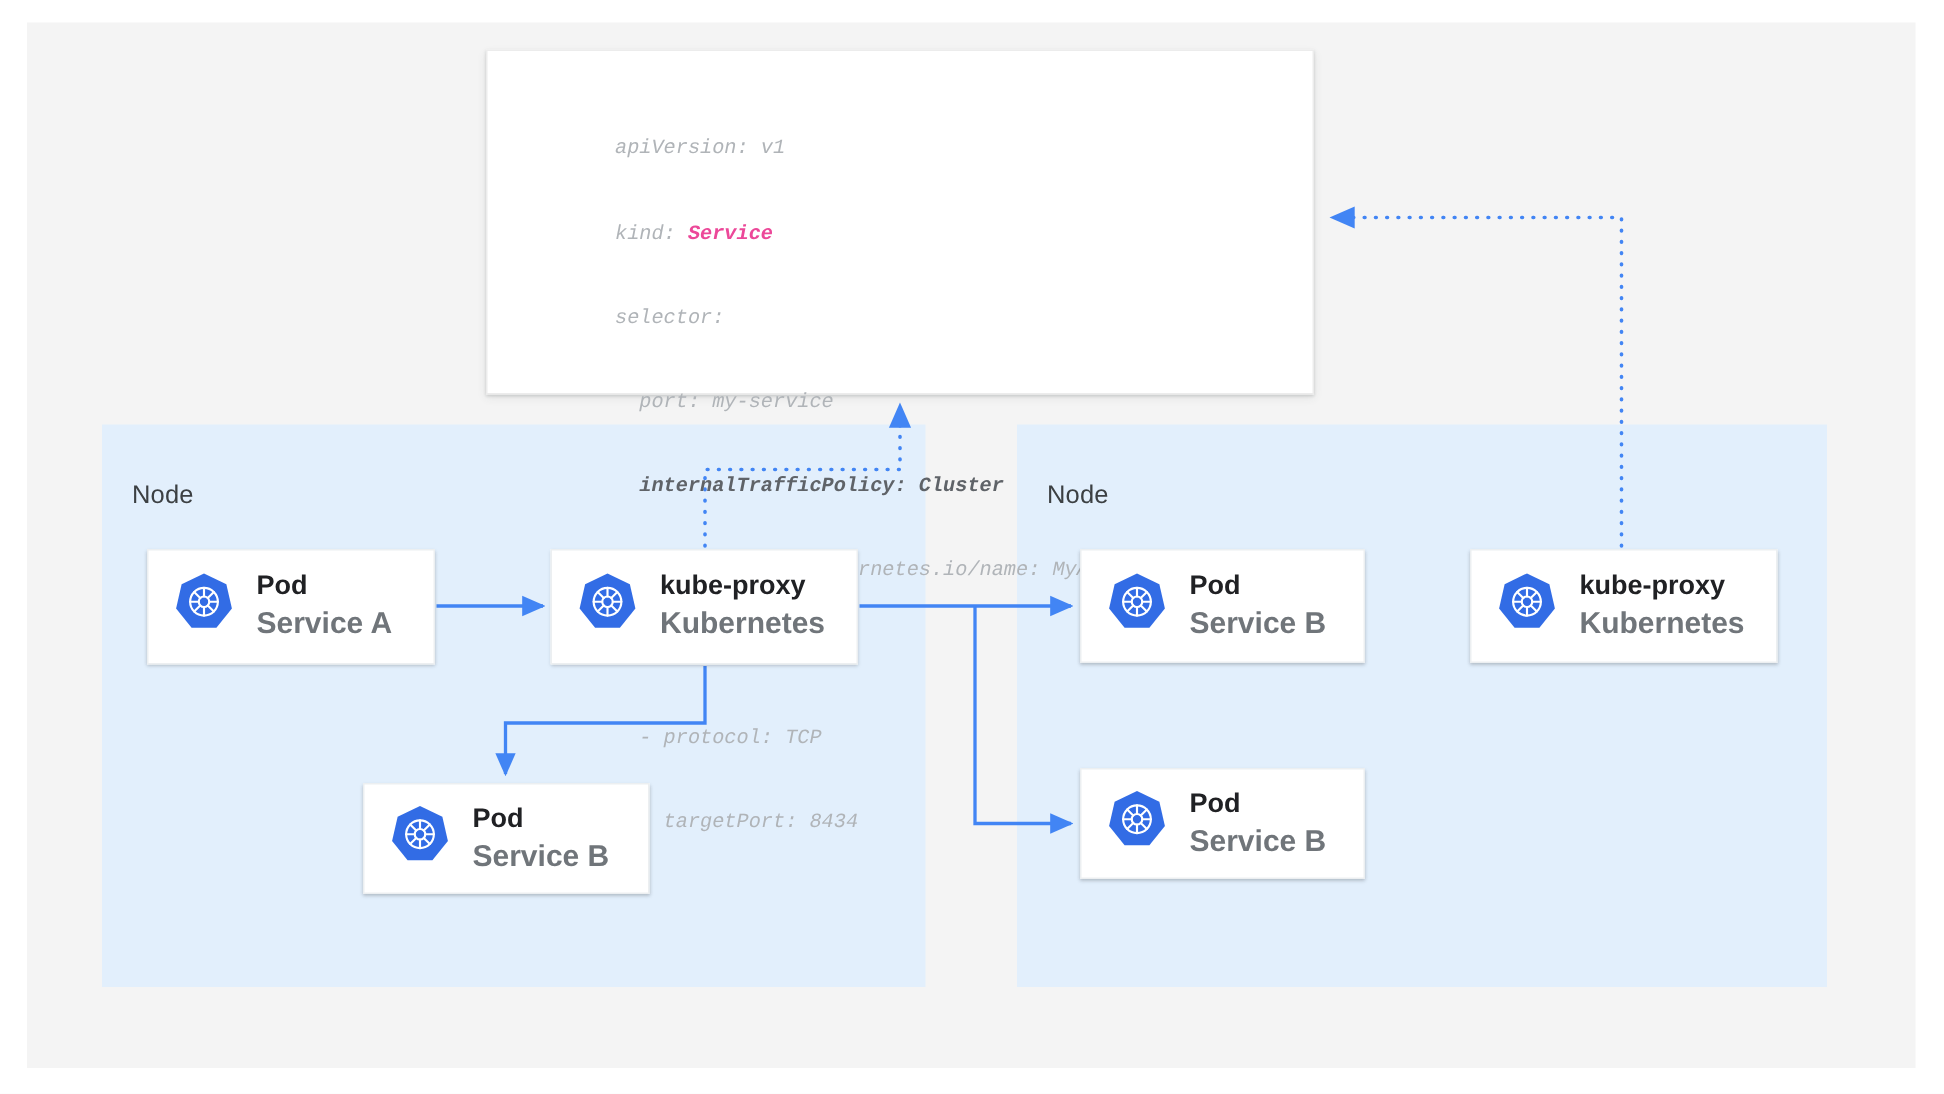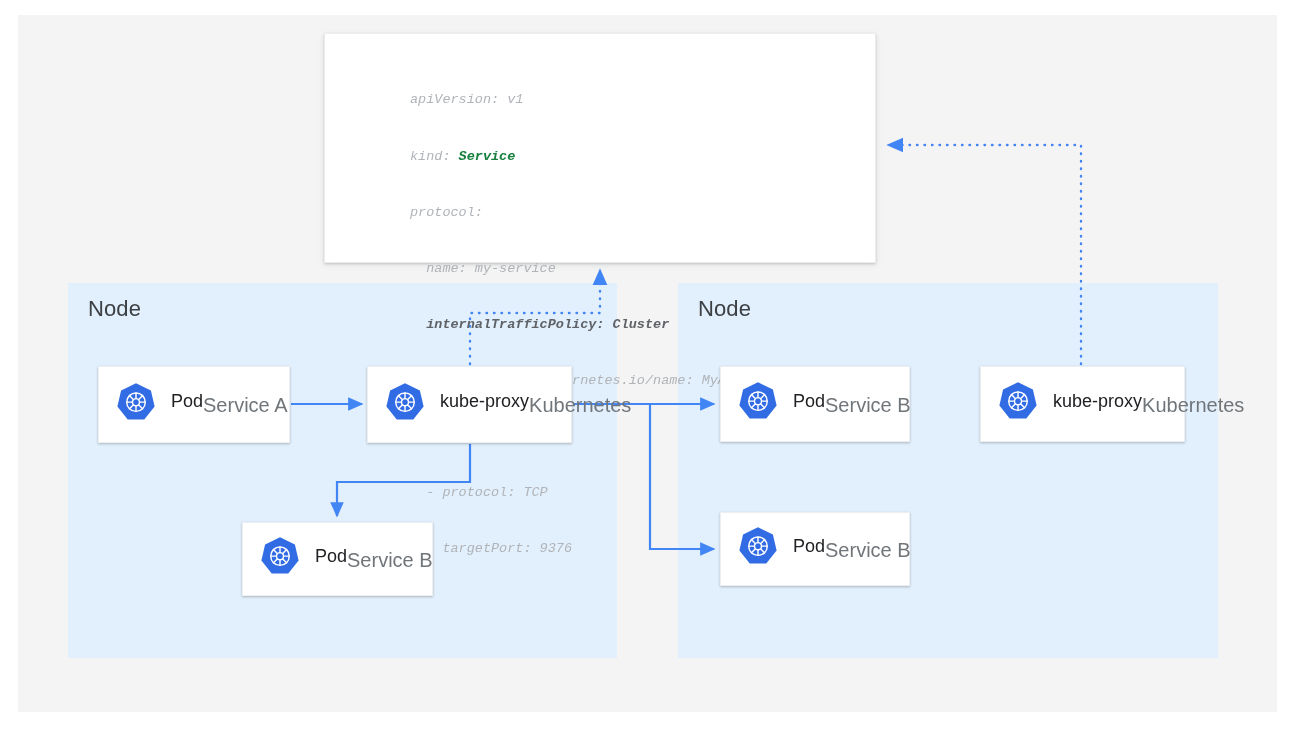--- a/index.html
+++ b/index.html
@@ -25,45 +25,47 @@
     height: 697px;
     background: #f4f4f4;
   }
   
   .node-box {
     position: absolute;
     background: #e2effc;
   }
   .node-label {
     position: absolute;
-    font-size: 22px;
+    font-size: 17px;
     color: #3c4043;
     letter-spacing: 0.1px;
     white-space: nowrap;
+    margin-top: 24px;
   }
   
   .card {
     position: absolute;
     background: #ffffff;
     border: 1px solid #eceff1;
     box-shadow: 0 1px 2px rgba(60,64,67,0.22), 0 1px 3px rgba(60,64,67,0.10);
     display: flex;
     align-items: center;
     box-sizing: border-box;
   }
   .card .k8s-ico {
     flex: 0 0 auto;
     margin-left: 16px;
     margin-right: 14px;
   }
   .card .card-text {
     display: flex;
-    flex-direction: row;
+    flex-direction: column;
     justify-content: center;
     line-height: 1.22;
+    font-weight: bold;
   }
   .card .card-title {
     font-size: 18px;
     color: #202124;
     white-space: nowrap;
   }
   .card .card-sub {
     font-size: 20px;
     color: #70757a;
     white-space: nowrap;
@@ -135,28 +137,28 @@
     <path d="M 650 404 L 650 549 L 714 549" stroke="#4285f4" stroke-width="2.2" fill="none" stroke-linejoin="miter" marker-end="url(#arrowSolid)"></path>
 
     <path d="M 470 364 L 470 313 L 600 313 L 600 270" stroke="#4285f4" stroke-width="2.4" fill="none" stroke-linecap="round" stroke-dasharray="0.5 7" marker-end="url(#arrowDotted)"></path>
 
     <path d="M 1081 364 L 1081 145 L 888 145" stroke="#4285f4" stroke-width="2.4" fill="none" stroke-linecap="round" stroke-dasharray="0.5 7" marker-end="url(#arrowDotted)"></path>
   </svg>
 
   <div class="yaml-card">
     <div class="yaml-inner">
       <span class="yaml-line">apiVersion: v1</span>
-      <span class="yaml-line"><span>kind: </span><b style="color:#15803d;">Service</b></span>
-      <span class="yaml-line">protocol:</span>
-      <span class="yaml-line">  name: my-service</span>
+      <span class="yaml-line"><span>kind: </span><b style="color:#ec4899;">Service</b></span>
+      <span class="yaml-line">selector:</span>
+      <span class="yaml-line">  port: my-service</span>
       <span class="yaml-line bold">  internalTrafficPolicy: Cluster</span>
       <span class="yaml-line">  selector: app.kubernetes.io/name: MyApp</span>
       <span class="yaml-line">  name:</span>
       <span class="yaml-line">  - protocol: TCP</span>
-      <span class="yaml-line">    targetPort: 9376</span>
+      <span class="yaml-line">    targetPort: 8434</span>
     </div>
   </div>
 
   <div class="card" style="left:98px; top:366px; width:192px; height:77px;">
     <span class="k8s-ico">
       <svg width="42" height="42" viewBox="0 0 100 100" xmlns="http://www.w3.org/2000/svg">
         <polygon points="50,3 85.5,20.1 94.3,58.6 69.7,89.4 30.3,89.4 5.7,58.6 14.5,20.1" fill="#326ce5"></polygon>
         <g fill="none" stroke="#ffffff" stroke-width="3.4" stroke-linecap="round">
           <circle cx="50" cy="48" r="22"></circle>
           <circle cx="50" cy="48" r="8.4"></circle>

